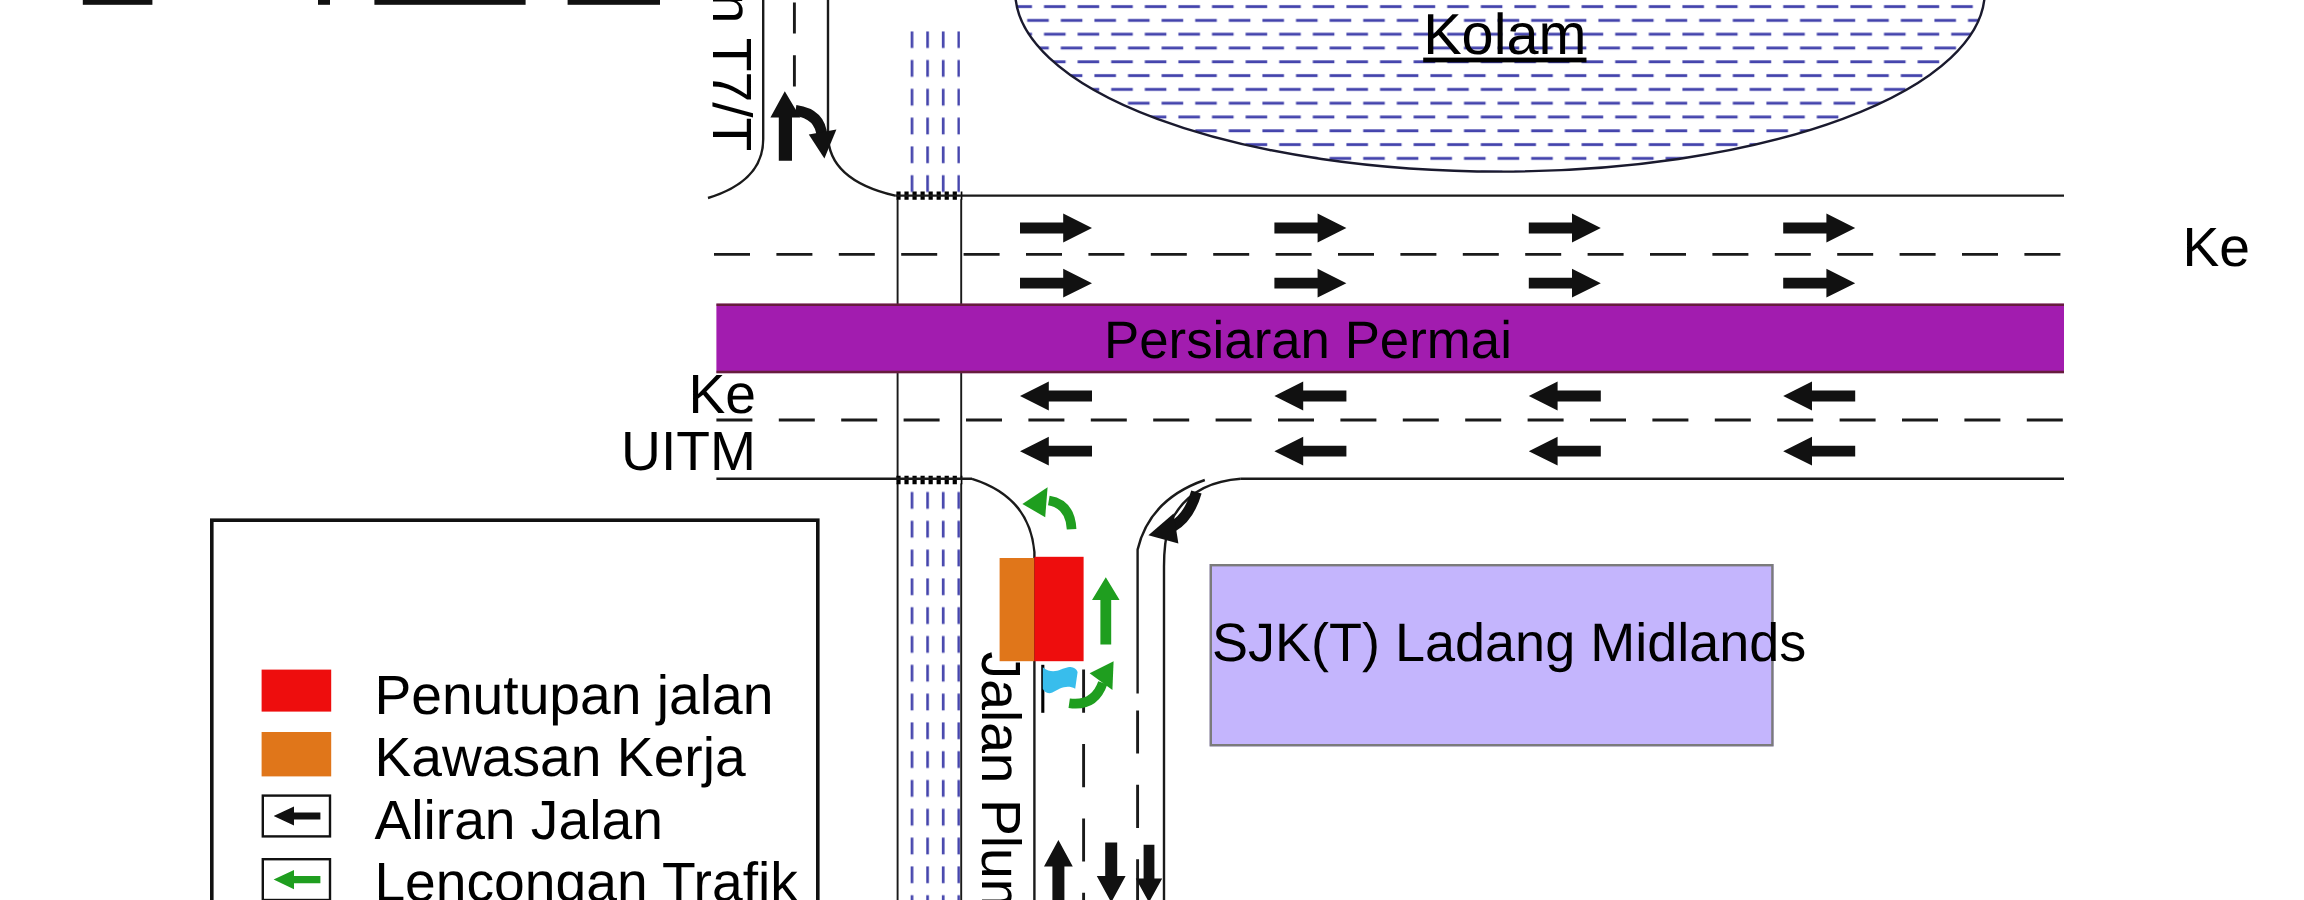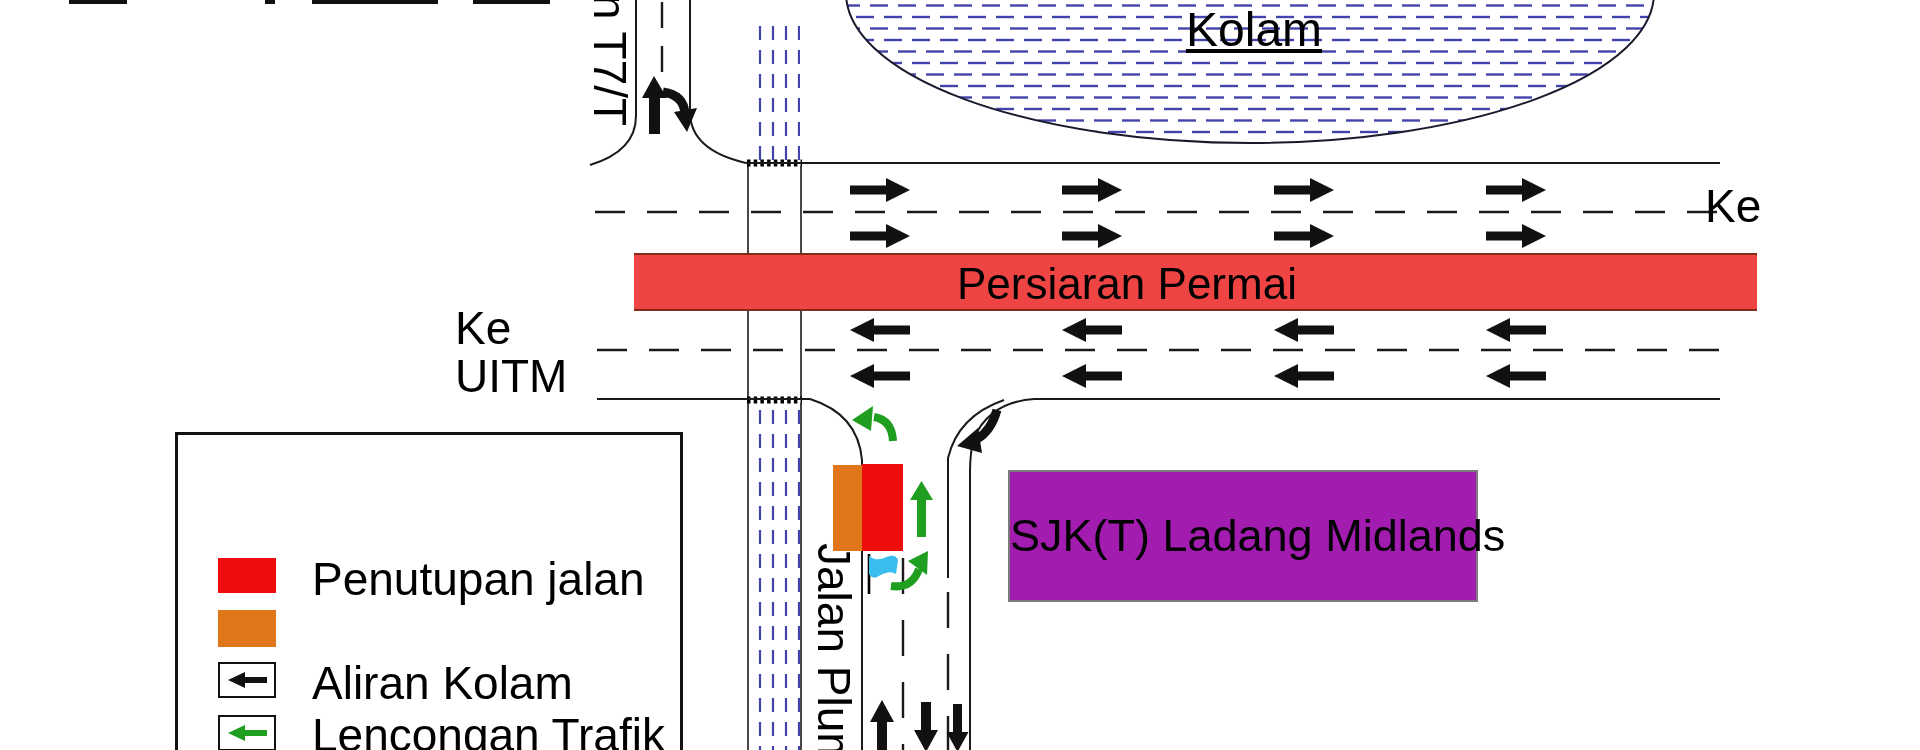--- a/index.html
+++ b/index.html
@@ -1,46 +1,46 @@
 <!DOCTYPE html>
 <html><head>
 <meta charset="utf-8">
 <style>
   html,body{margin:0;padding:0;background:#fff;}
   .canvas{position:relative;width:1920px;height:750px;overflow:hidden;background:#ffffff;
           font-family:"Liberation Sans","DejaVu Sans",sans-serif;color:#000;}
   svg.layer{position:absolute;left:0;top:0;z-index:1;}
   .lbl{position:absolute;z-index:3;white-space:nowrap;line-height:1.08;}
   .rot{transform-origin:0 0;transform:rotate(90deg);}
-  .center{text-align:left;}
+  .center{text-align:right;}
 
   
   .median{position:absolute;left:597px;top:253px;width:1123px;height:58px;z-index:2;
-          background:#ef4444;border-top:2px solid rgba(70,30,0,.65);border-bottom:2px solid rgba(70,30,0,.65);box-sizing:border-box;margin-left:37px;}
+          background:#a21caf;border-top:2px solid rgba(70,30,0,.65);border-bottom:2px solid rgba(70,30,0,.65);box-sizing:border-box;}
   .median .lbl{position:absolute;left:323px;top:5px;font-size:44px;}
 
   
   .closure{position:absolute;left:862px;top:464px;width:41px;height:87px;background:#EE0D0D;z-index:2;}
   .workarea{position:absolute;left:833px;top:465px;width:29px;height:86px;background:#E0761A;z-index:2;}
 
   
   .legend{position:absolute;left:175px;top:432px;width:508px;height:400px;border:3px solid #111;
           box-sizing:border-box;background:#fff;z-index:4;}
   .legend .title{position:absolute;left:33px;top:8px;font-size:54px;}
   .swatch{position:absolute;left:40px;width:58px;box-sizing:border-box;}
   .sw-red{top:123px;height:35px;background:#EE0D0D;}
   .sw-orange{top:175px;height:37px;background:#E0761A;}
   .sw-white1{top:227px;height:36px;border:2.5px solid #111;background:#fff;display:flex;align-items:center;justify-content:center;}
   .sw-white2{top:280px;height:36px;border:2.5px solid #111;background:#fff;display:flex;align-items:center;justify-content:center;}
   .li-label{position:absolute;left:122px;font-size:46px;white-space:nowrap;margin-left:12px;}
   .li-1{top:117px;} .li-2{top:169px;} .li-3{top:221px;} .li-4{top:273px;}
 
   
-  .school{position:absolute;left:1008px;top:470px;width:470px;height:132px;border:2px solid #7b7b7b;
-          box-sizing:border-box;background:#a21caf;z-index:2;}
+  .school{position:absolute;left:1008px;top:470px;width:470px;height:152px;border:2px solid #7b7b7b;
+          box-sizing:border-box;background:#c4b5fd;z-index:2;}
   .school .lbl{position:absolute;left:0;top:40px;width:100%;text-align:center;font-size:45px;}
 
   .frag{position:absolute;top:0;height:4px;background:#111;z-index:1;}
 </style>
 </head>
 <body>
 
 <div class="canvas">
 
   <svg class="layer" width="1920" height="750" viewBox="0 0 1920 750">
@@ -178,27 +178,28 @@
   <div class="school">
     <div class="lbl">SJK(T) Ladang Midlands</div>
   </div>
 
   <div class="legend">
 
     <div class="swatch sw-red"></div>
     <div class="li-label li-1">Penutupan jalan</div>
 
     <div class="swatch sw-orange"></div>
+    <div class="li-label li-2">Kawasan Kerja</div>
 
     <div class="swatch sw-white1">
       <svg width="44" height="22" viewBox="0 0 44 22">
         <path d="M42,8 H20 V3 L3,11 L20,19 V14 H42 Z" fill="#111"></path>
       </svg>
     </div>
-    <div class="li-label li-3">Aliran Kolam</div>
+    <div class="li-label li-3">Aliran Jalan</div>
 
     <div class="swatch sw-white2">
       <svg width="44" height="22" viewBox="0 0 44 22">
         <path d="M42,8 H20 V3 L3,11 L20,19 V14 H42 Z" fill="#1F9E1F"></path>
       </svg>
     </div>
     <div class="li-label li-4">Lencongan Trafik</div>
   </div>
 
 </div>

